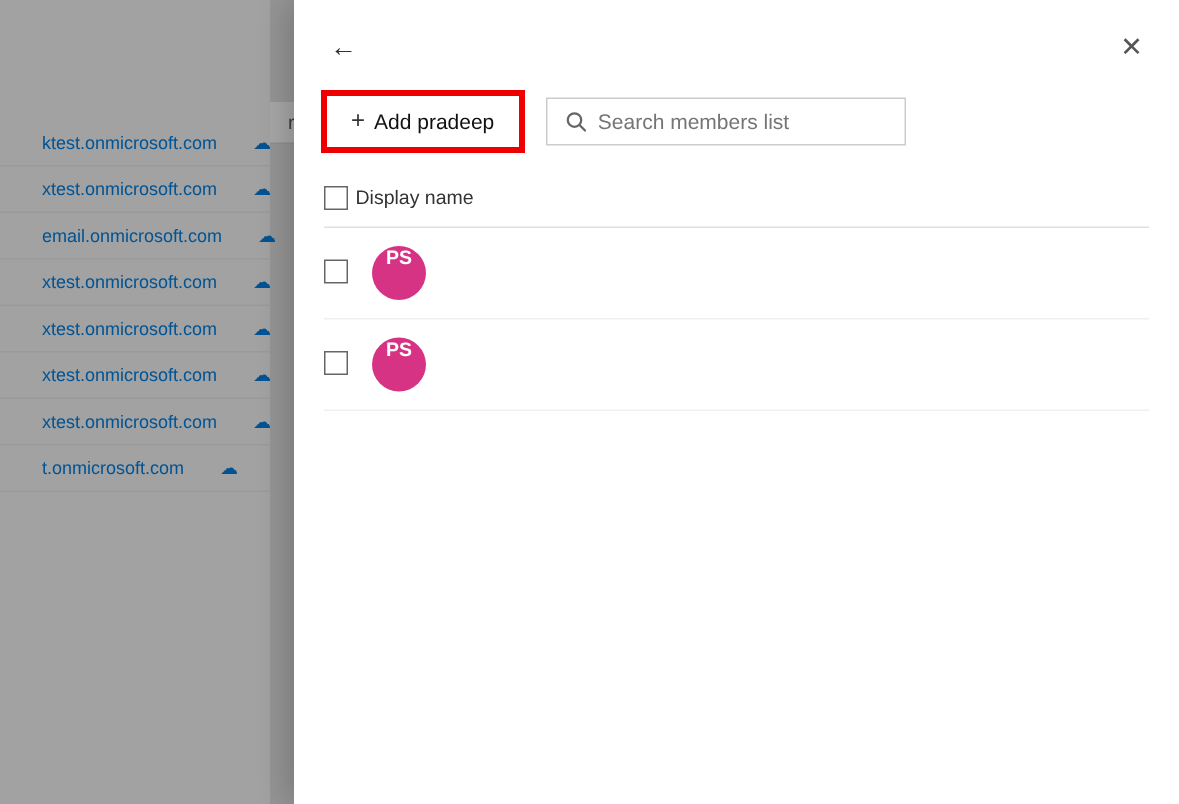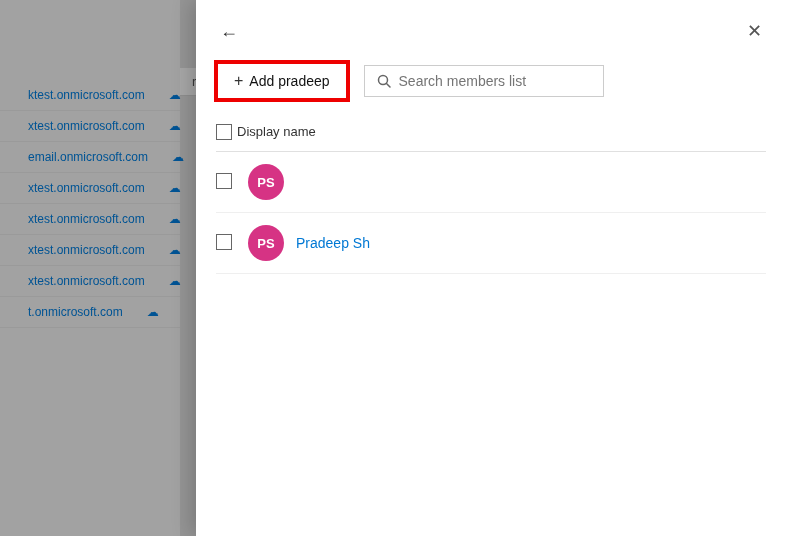--- a/index.html
+++ b/index.html
@@ -229,21 +229,21 @@
       border-bottom: 1px solid #efefef;
       gap: 12px;
     }
 
     .avatar {
       width: 36px;
       height: 36px;
       border-radius: 50%;
       background: #d63384;
       display: flex;
-      align-items: center;
+      align-items: flex-start;
       justify-content: center;
       color: #fff;
       font-size: 13px;
       font-weight: 600;
       flex-shrink: 0;
     }
 
     .member-info {
       flex: 1;
     }
@@ -375,17 +375,16 @@
     </div>
 
     <div class="member-row">
       <span class="col-check">
         <span class="checkbox"></span>
       </span>
       <div class="avatar">
         <span>PS</span>
       </div>
       <div class="member-info">
-        <div class="member-name">Pradeep Sh</div>
       </div>
     </div>
   </div>
 </div>
 
 </body></html>

